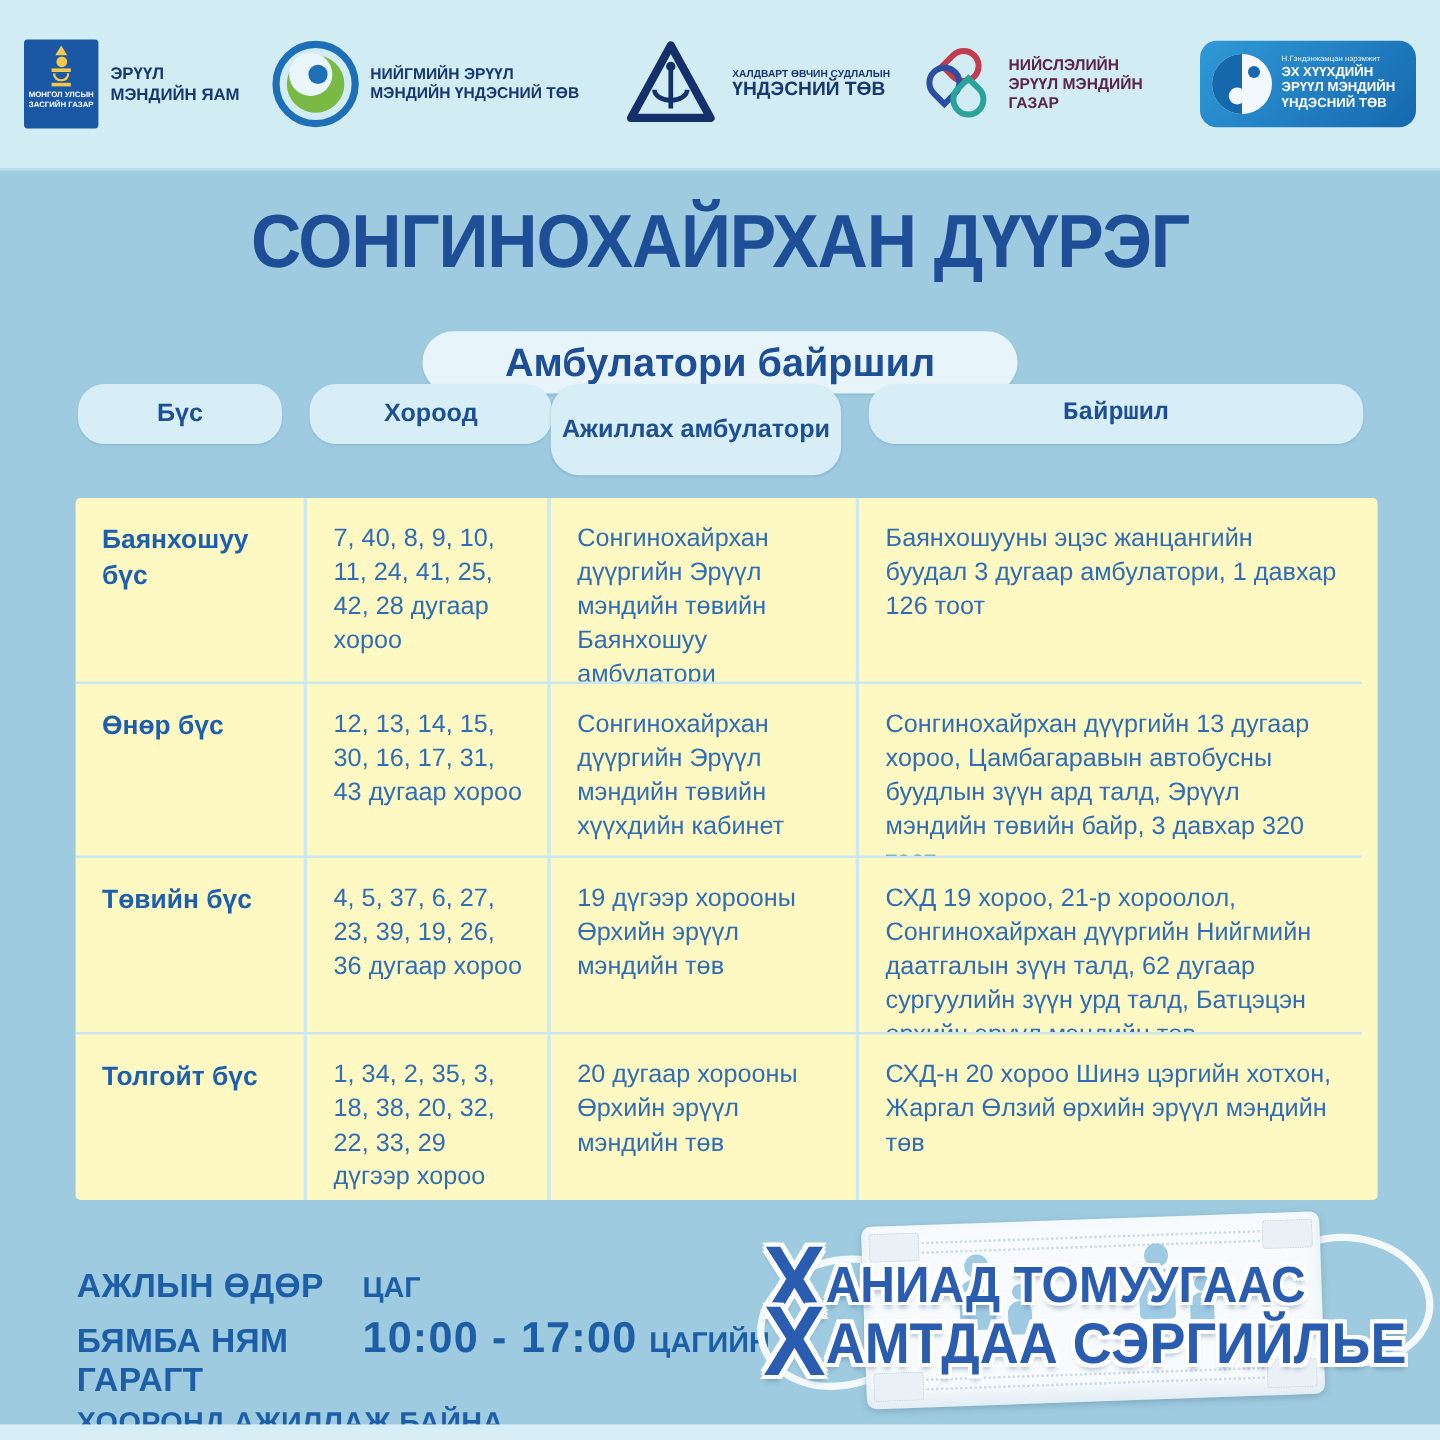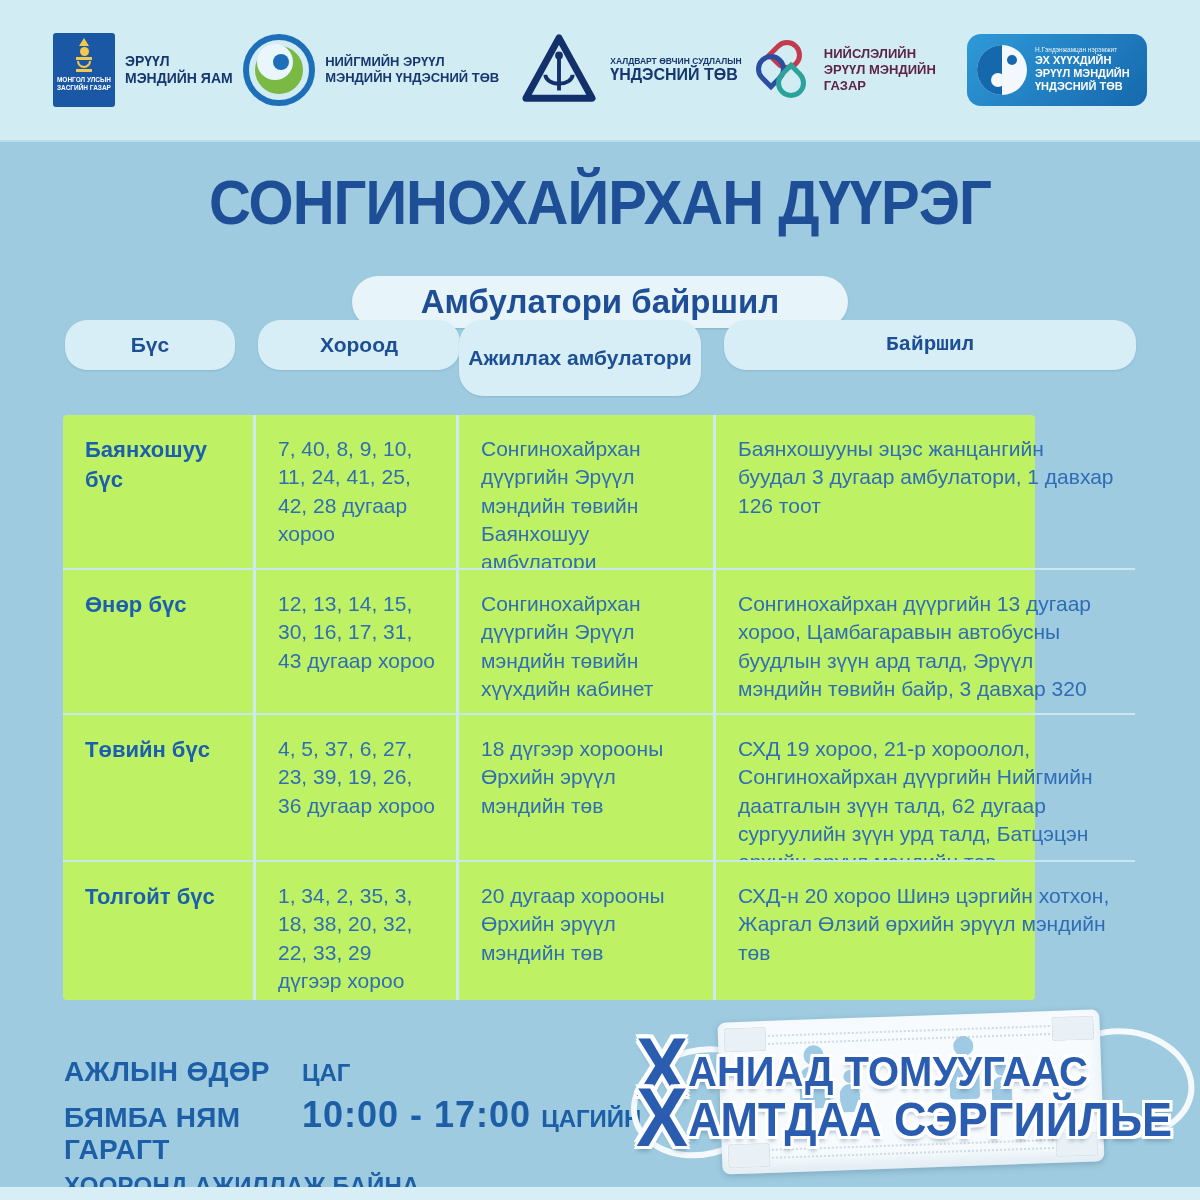--- a/index.html
+++ b/index.html
@@ -7,21 +7,21 @@
     width:1200px;height:1200px;overflow:hidden;position:relative;
     background:#9ecbdf;
     font-family:"Liberation Sans", sans-serif;
     -webkit-font-smoothing:antialiased;
   }
   
   .topband{
     position:absolute;left:0;top:0;width:1200px;height:142px;
     background:#d2ecf4;border-bottom:2px solid #b9dcea;
     display:flex;align-items:center;justify-content:space-between;
-    padding:0 53px;box-sizing:border-box;
+    padding:0 20px;box-sizing:border-box;gap:21px;
   }
   .logo{display:flex;align-items:center;gap:10px;}
   .logo-label{color:#16386e;font-weight:bold;font-size:13px;line-height:1.25;}
   
   .govt-emblem{width:62px;height:74px;background:#1a57a5;border-radius:3px;
     display:flex;flex-direction:column;align-items:center;justify-content:flex-start;padding-top:5px;box-sizing:border-box;}
   .soyombo{display:flex;flex-direction:column;align-items:center;gap:1px;}
   .soyombo .tri{width:0;height:0;border-left:5px solid transparent;border-right:5px solid transparent;border-bottom:8px solid #f2c94c;}
   .soyombo .dot{width:9px;height:9px;border-radius:50%;background:#f2c94c;}
   .soyombo .bar{width:16px;height:3px;background:#f2c94c;}
@@ -74,22 +74,22 @@
     display:flex;align-items:center;justify-content:center;text-align:center;
     color:#1c4f94;font-size:21px;font-weight:bold;line-height:1.15;
     box-shadow:0 1px 2px rgba(60,110,150,.2);
   }
   .hp1{left:65px;top:320px;width:170px;height:50px;}
   .hp2{left:258px;top:320px;width:202px;height:50px;}
   .hp3{left:459px;top:320px;width:242px;height:76px;border-radius:24px;}
   .hp4{left:724px;top:320px;width:412px;height:50px;font-family:Liberation Mono, monospace;}
   
   .table-panel{
-    position:absolute;left:63px;top:415px;width:972px;height:585px;
-    background:#bef264;border-radius:4px;
+    position:absolute;left:63px;top:415px;width:1085px;height:585px;
+    background:#fef9c3;border-radius:4px;
     display:grid;
     grid-template-columns:193px 203px 257px 419px;
     grid-template-rows:155px 145px 147px 138px;
   }
   .cell{
     padding:20px 18px 8px 22px;box-sizing:border-box;
     color:#2f6db5;font-size:21px;line-height:1.35;
     border-right:3px solid #cdeaf4;border-bottom:2px solid #c9e7f2;
     overflow:hidden;
   }
@@ -219,21 +219,21 @@
   <div class="cell">Сонгинохайрхан дүүргийн Эрүүл мэндийн төвийн Баянхошуу амбулатори</div>
   <div class="cell lastcol">Баянхошууны эцэс жанцангийн буудал 3 дугаар амбулатори, 1 давхар 126 тоот</div>
 
   <div class="cell zone">Өнөр бүс</div>
   <div class="cell">12, 13, 14, 15, 30, 16, 17, 31, 43 дугаар хороо</div>
   <div class="cell">Сонгинохайрхан дүүргийн Эрүүл мэндийн төвийн хүүхдийн кабинет</div>
   <div class="cell lastcol">Сонгинохайрхан дүүргийн 13 дугаар хороо, Цамбагаравын автобусны буудлын зүүн ард талд, Эрүүл мэндийн төвийн байр, 3 давхар 320 тоот</div>
 
   <div class="cell zone">Төвийн бүс</div>
   <div class="cell">4, 5, 37, 6, 27, 23, 39, 19, 26, 36 дугаар хороо</div>
-  <div class="cell">18 дүгээр хорооны Өрхийн эрүүл мэндийн төв</div>
+  <div class="cell">19 дүгээр хорооны Өрхийн эрүүл мэндийн төв</div>
   <div class="cell lastcol">СХД 19 хороо, 21-р хороолол, Сонгинохайрхан дүүргийн Нийгмийн даатгалын зүүн талд, 62 дугаар сургуулийн зүүн урд талд, Батцэцэн өрхийн эрүүл мэндийн төв</div>
 
   <div class="cell zone lastrow">Толгойт бүс</div>
   <div class="cell lastrow">1, 34, 2, 35, 3, 18, 38, 20, 32, 22, 33, 29 дүгээр хороо</div>
   <div class="cell lastrow">20 дугаар хорооны Өрхийн эрүүл мэндийн төв</div>
   <div class="cell lastcol lastrow">СХД-н 20 хороо Шинэ цэргийн хотхон, Жаргал Өлзий өрхийн эрүүл мэндийн төв</div>
 </div>
 
 <div class="schedule">
   <div class="sch-row">

